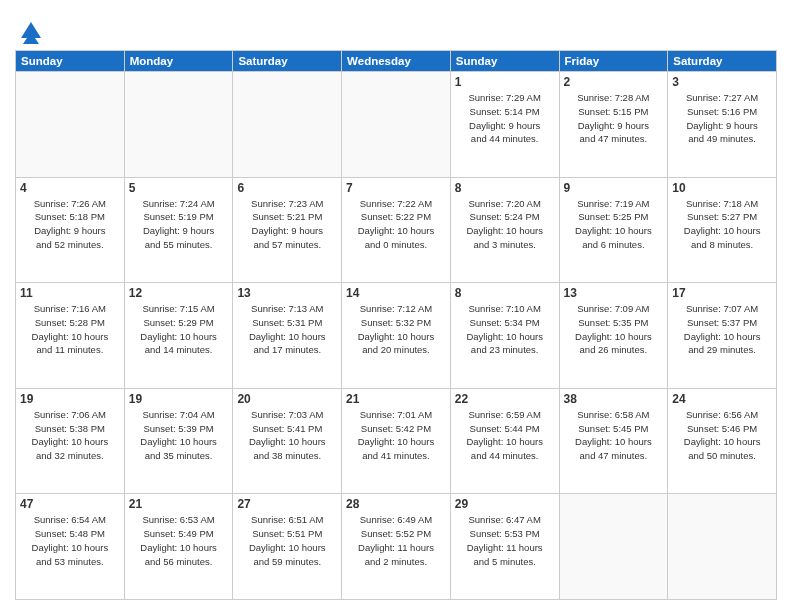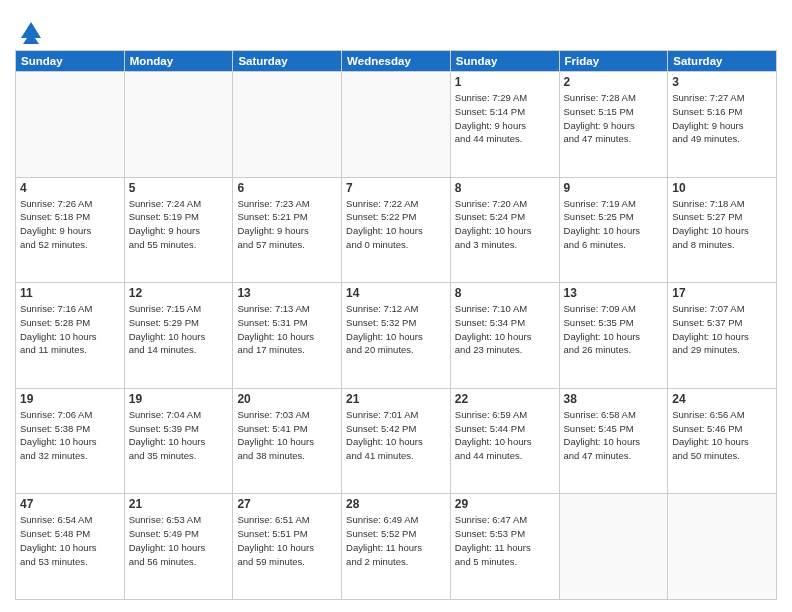--- a/index.html
+++ b/index.html
@@ -91,20 +91,21 @@
       font-size: 12px;
       font-weight: bold;
       color: #333;
       display: block;
       margin-bottom: 2px;
     }
     .day-info {
       line-height: 1.45;
       font-size: 9.5px;
       color: #333;
+      text-align: center;
     }
     tr:nth-child(even) td:not(.empty) {
       background: #fff;
     }
   </style>
 </head>
 <body>
 
 <div class="page">
   <div class="header-area">

